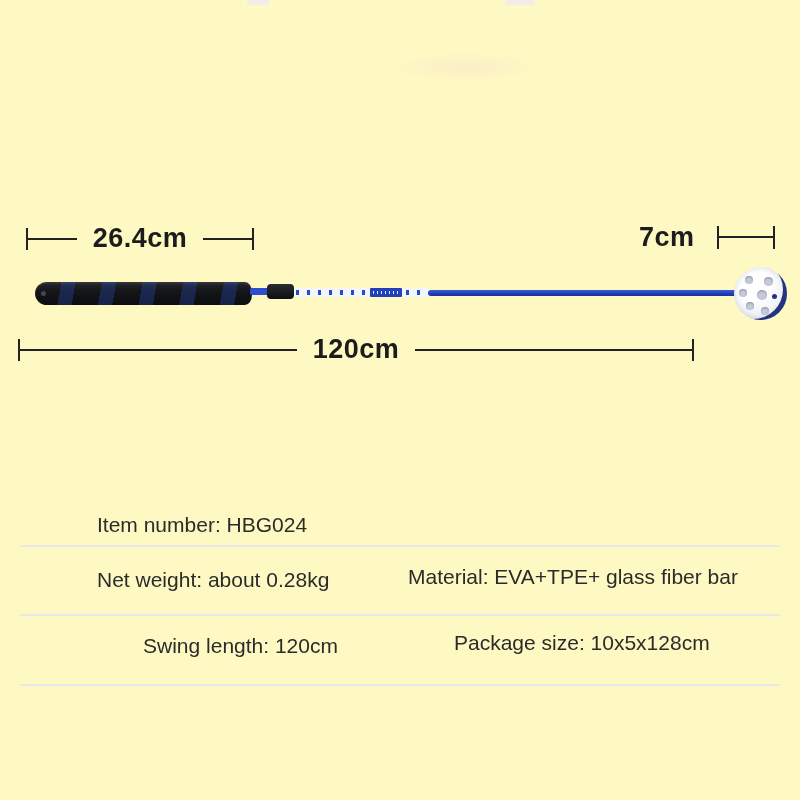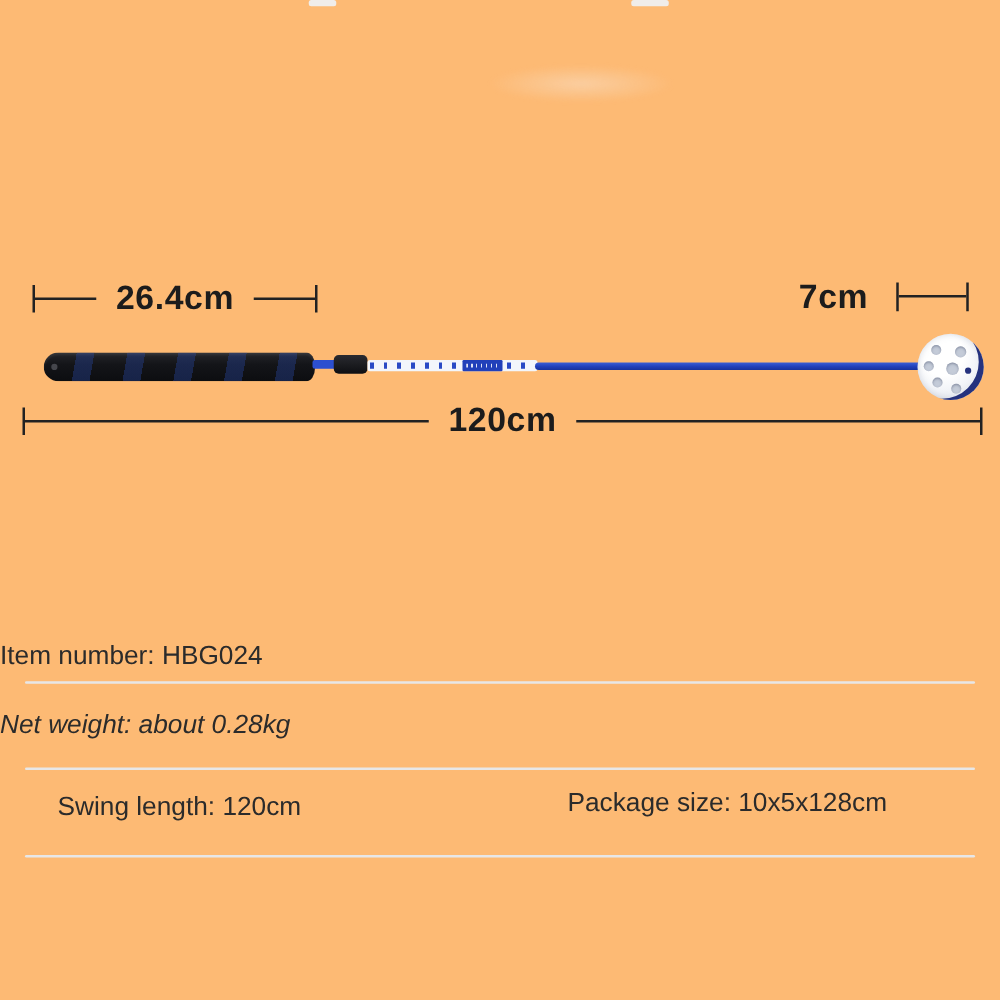--- a/index.html
+++ b/index.html
@@ -1,38 +1,38 @@
 <!DOCTYPE html>
 <html><head>
 <meta charset="utf-8">
 <style>
   html,body{margin:0;padding:0;background:#fff;}
   .scene{
-    position:relative;width:800px;height:800px;background:#fdba74;
+    position:relative;width:800px;height:800px;background:#fef9c3;
     font-family:"Liberation Sans",sans-serif;overflow:hidden;
   }
   
   .smudge{
     position:absolute;left:390px;top:52px;width:150px;height:30px;
     background:radial-gradient(ellipse at center,rgba(248,226,205,.5),rgba(248,226,205,0) 70%);
     filter:blur(2px);
   }
   .speck{position:absolute;top:0;height:5px;background:#f0edea;border-radius:2px;}
   .speck.a{left:247px;width:22px;}
   .speck.b{left:505px;width:30px;}
   
   .dim{position:absolute;display:flex;align-items:center;color:#1c1c1c;}
   .dim .tick{width:2px;height:22px;background:#222;flex:0 0 2px;}
   .dim .dline{height:2px;background:#222;flex:1 1 auto;}
   .dim .dlabel{
     font-size:27px;font-weight:600;letter-spacing:.5px;margin:0 16px;
     white-space:nowrap;line-height:1;
   }
   .dim-grip{left:26px;top:227px;width:228px;height:23px;}
-  .dim-total{left:18px;top:325px;width:768px;height:23px;}
+  .dim-total{left:18px;top:338px;width:676px;height:23px;}
   .dim-head{left:639px;top:222px;height:30px;}
   .dim-head .dlabel{margin:0 22px 0 0;}
   .dim-head .tick{height:23px;}
   .dim-head .dline{flex:0 0 54px;width:54px;}
   
   .grip{
     position:absolute;left:35px;top:282px;width:217px;height:23px;
     background:
       repeating-linear-gradient(100deg,rgba(36,62,140,0) 0 26px,rgba(36,62,140,.45) 26px 40px),
       linear-gradient(180deg,#25262b 0%,#141519 40%,#0c0d10 100%);
@@ -86,24 +86,24 @@
   .hole.h4{left:23px;top:23px;width:10px;height:10px;}
   .hole.h5{left:12px;top:35px;width:8px;height:8px;}
   .hole.h6{left:27px;top:40px;width:8px;height:8px;}
   .hole.navy{left:38px;top:27px;width:5px;height:5px;background:#25327e;box-shadow:none;}
   
   .spec-row{
     position:absolute;left:0;width:800px;height:40px;
     display:grid;grid-template-columns:408px 1fr;align-items:center;
     font-size:21px;color:#2b2b2b;
   }
-  .spec-row .cell-left{white-space:nowrap;}
+  .spec-row .cell-left{padding-left:97px;white-space:nowrap;}
   .spec-row .cell-right{position:relative;top:-3px;white-space:nowrap;}
   .row1{top:505px;}
-  .row2{top:560px;font-style:italic;}
+  .row2{top:560px;}
   .row3{top:626px;margin-left:46px;}
   .divider{
     position:absolute;left:20px;width:760px;height:2px;background:#e7e7e7;border-radius:1px;
   }
   .div1{top:545px;}
   .div2{top:614px;}
   .div3{top:684px;}
 </style>
 </head>
 <body>
@@ -156,20 +156,21 @@
     <div class="tick"></div>
   </div>
 
   <div class="spec-row row1">
     <div class="cell-left">Item number: HBG024</div>
   </div>
   <div class="divider div1"></div>
 
   <div class="spec-row row2">
     <div class="cell-left">Net weight: about 0.28kg</div>
+    <div class="cell-right">Material: EVA+TPE+ glass fiber bar</div>
   </div>
   <div class="divider div2"></div>
 
   <div class="spec-row row3">
     <div class="cell-left">Swing length: 120cm</div>
     <div class="cell-right">Package size: 10x5x128cm</div>
   </div>
   <div class="divider div3"></div>
 
 </div>

